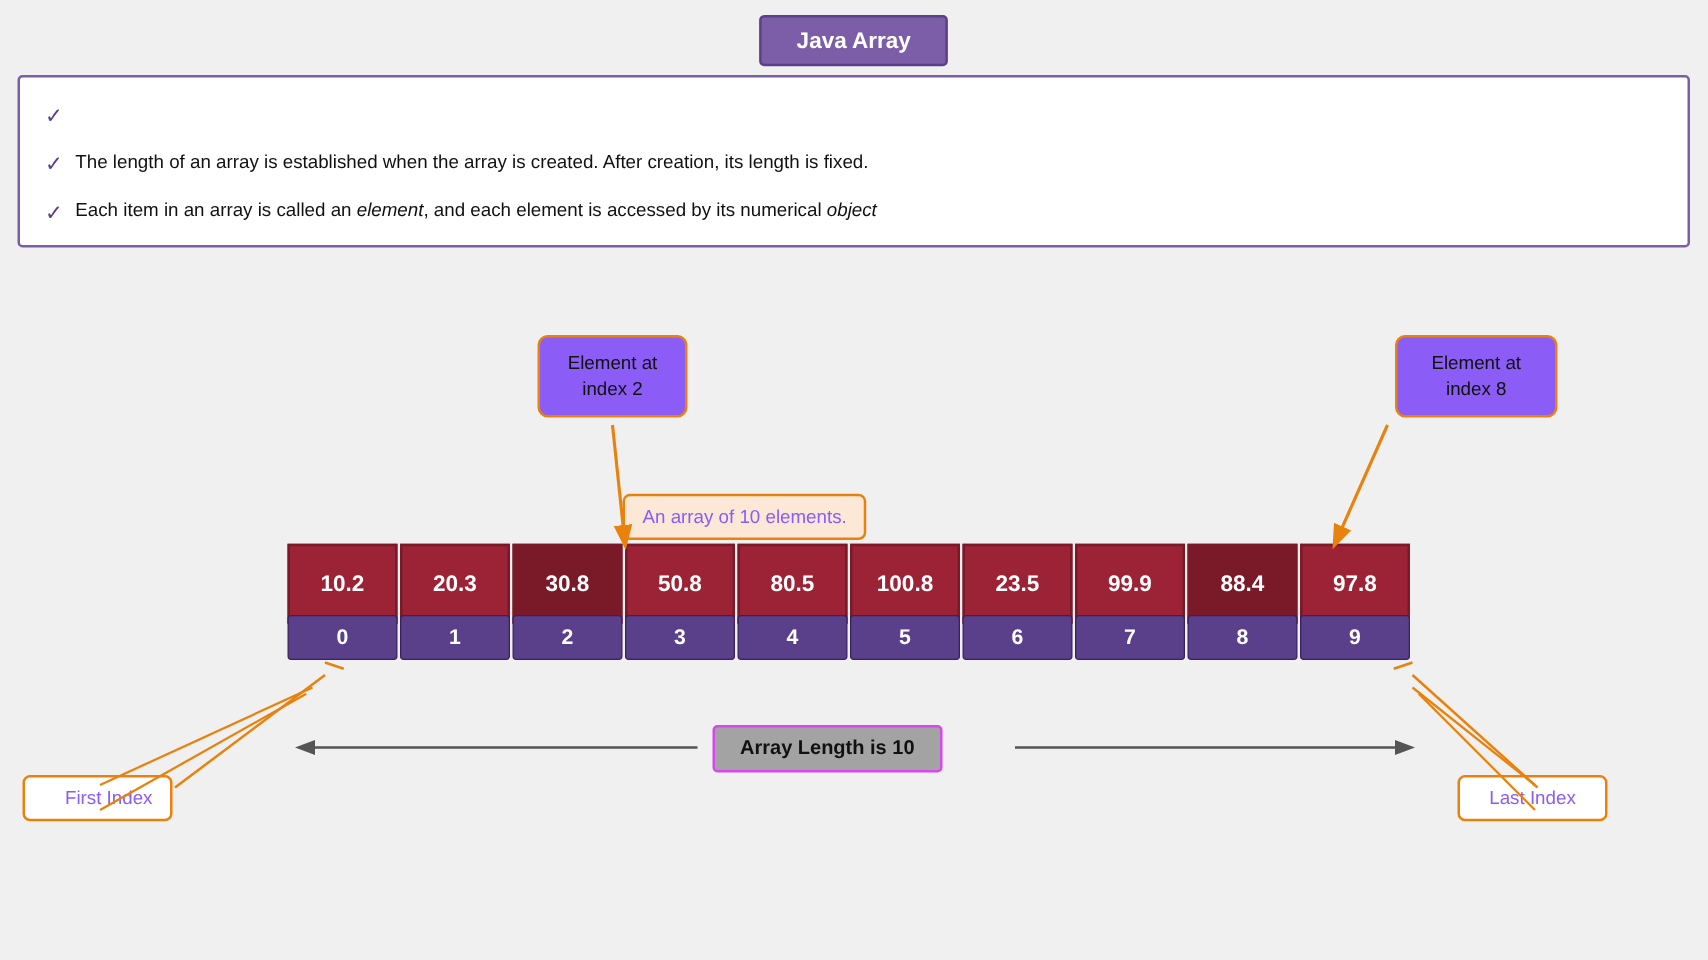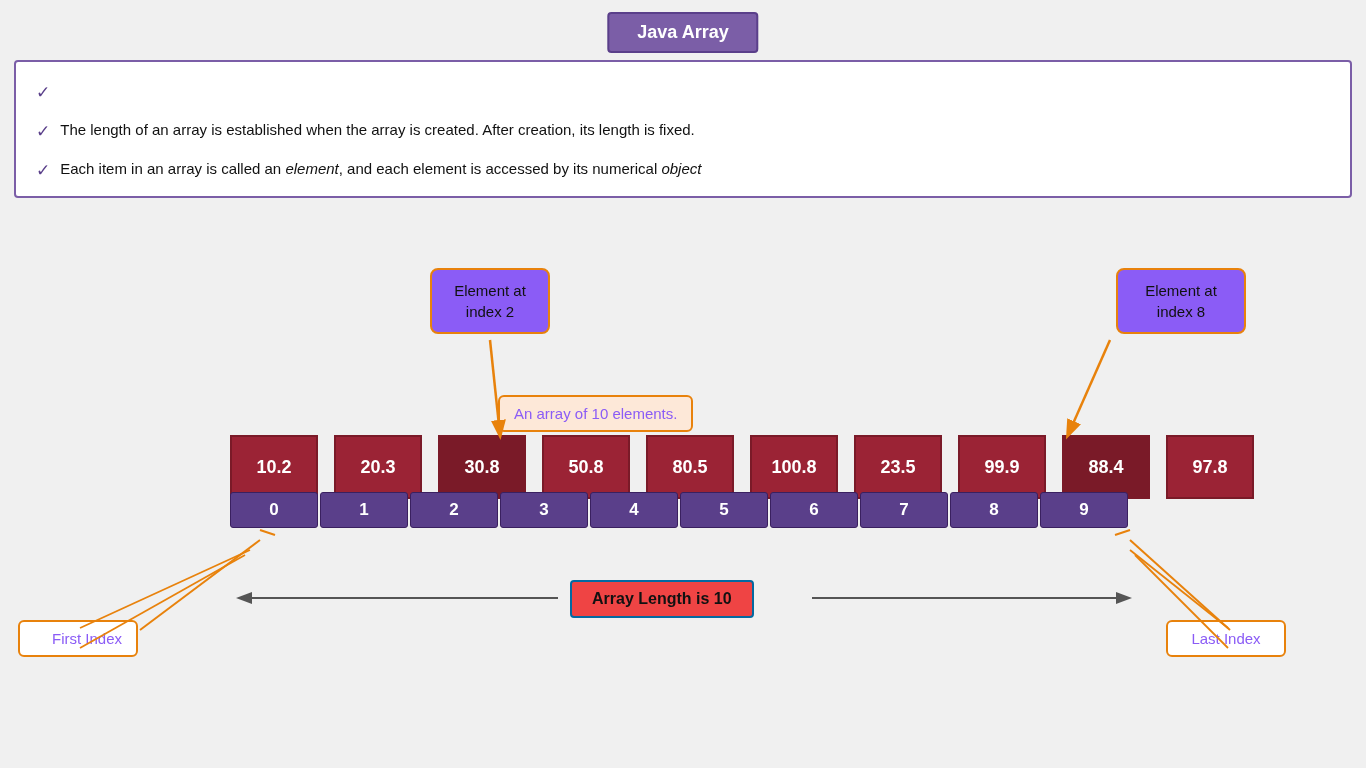--- a/index.html
+++ b/index.html
@@ -79,21 +79,21 @@
       width: 88px;
       height: 64px;
       background: #9B2335;
       border: 2px solid #7a1a28;
       display: flex;
       align-items: center;
       justify-content: center;
       color: white;
       font-size: 18px;
       font-weight: bold;
-      margin-right: 16px;
+      margin-right: 2px;
     }
 
     .index-row {
       position: absolute;
       top: 252px;
       left: 230px;
       display: flex;
       gap: 0;
     }
 
@@ -133,22 +133,22 @@
       border-radius: 6px;
       padding: 8px 14px;
       font-size: 15px;
       color: #8b5cf6;
       text-align: center;
     }
 
     
     .length-box {
       position: absolute;
-      background: #ef4444;
-      border: 2px solid #0369a1;
+      background: #a3a3a3;
+      border: 2px solid #d946ef;
       border-radius: 4px;
       padding: 8px 20px;
       font-size: 16px;
       font-weight: bold;
       color: #111;
       text-align: right;
     }
 
     
     #svg-overlay {

